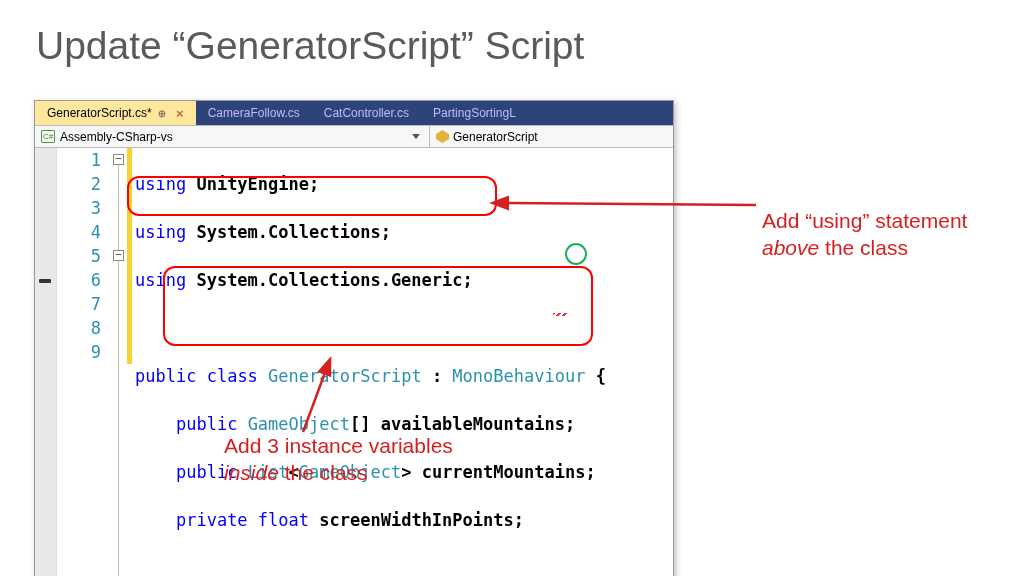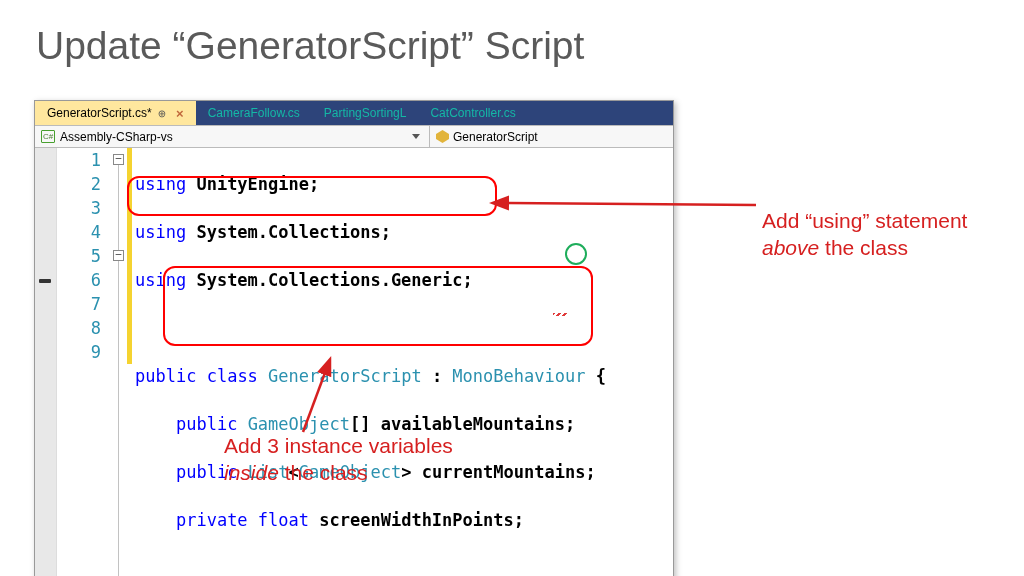--- a/index.html
+++ b/index.html
@@ -30,21 +30,21 @@
     background: #fff;
   }
   .tab-bar {
     display: flex;
     height: 24px;
     background: #2d447a;
     font-size: 12px;
   }
   .tab {
     padding: 4px 12px;
-    color: #14b8a6;
+    color: #c4b5fd;
     display: flex;
     align-items: center;
     gap: 6px;
     white-space: nowrap;
   }
   .tab.active {
     background: #ffe79e;
     color: #000;
   }
   .tab .pin {
@@ -196,22 +196,22 @@
 <div class="slide-title">Update “GeneratorScript” Script</div>
 
 <div class="editor-frame">
   <div class="tab-bar">
     <div class="tab active">
       <span>GeneratorScript.cs*</span>
       <span class="pin">⊕</span>
       <span class="close">×</span>
     </div>
     <div class="tab">CameraFollow.cs</div>
+    <div class="tab">CatController.cs</div>
     <div class="tab">PartingSortingL</div>
-    <div class="tab">CatController.cs</div>
   </div>
 
   <div class="dropdown-row">
     <div class="dropdown left">
       <span class="dd-label">
           <span class="cs-icon">C#</span>
           <span>Assembly-CSharp-vs</span>
         </span>
       <span class="caret-down"></span>
     </div>

